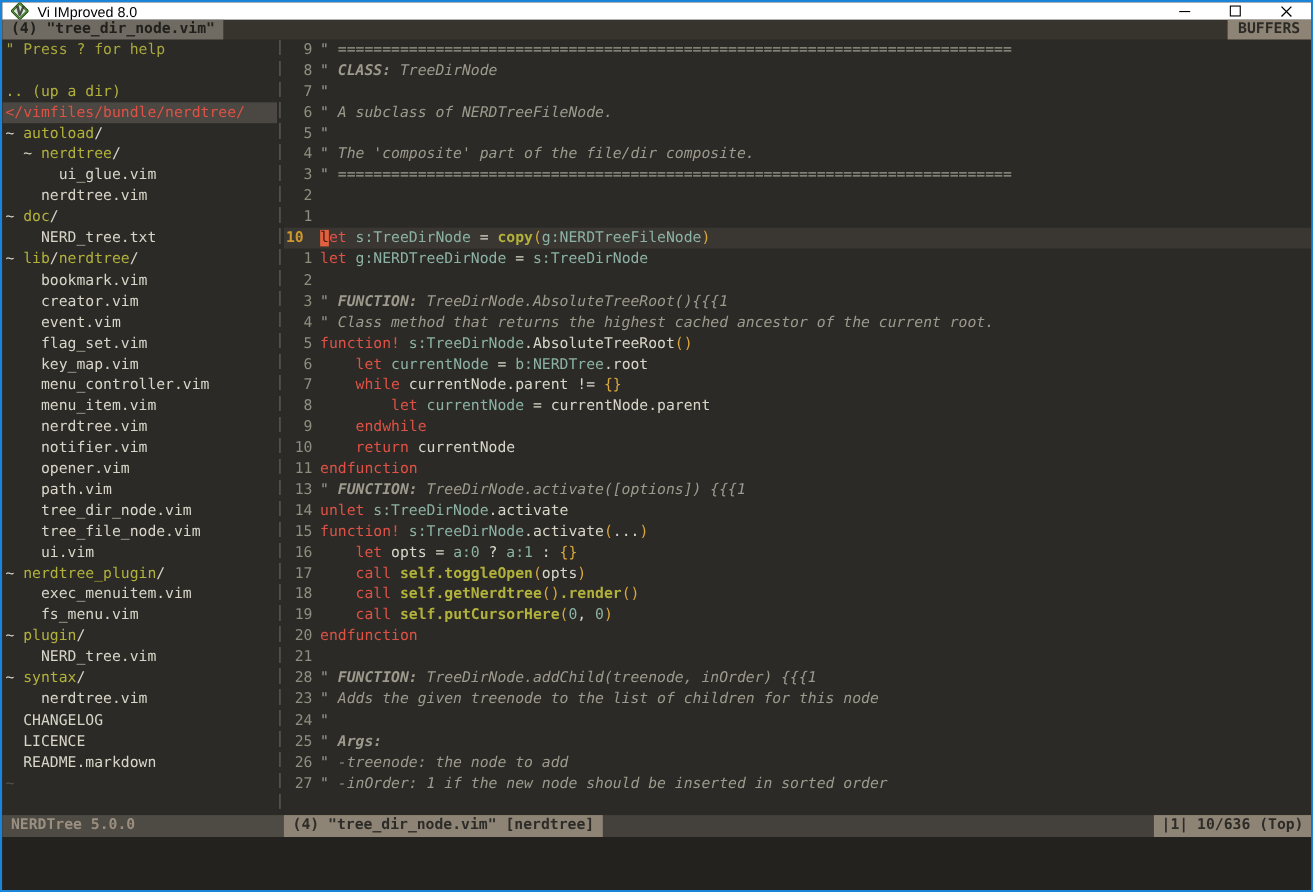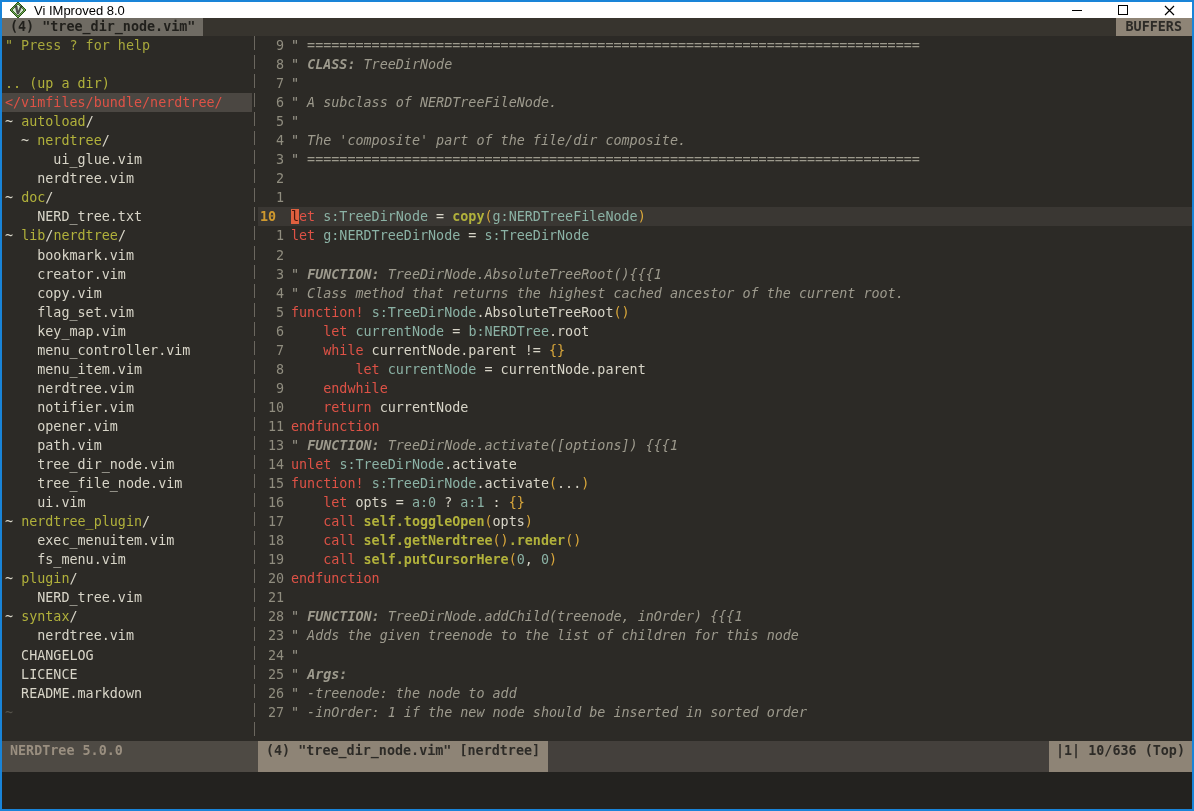--- a/index.html
+++ b/index.html
@@ -80,21 +80,21 @@
   .t-p{color:var(--gold);}
   .t-n{color:var(--fg);}
   .t-num{color:var(--teal);}
   .t-cur{background:#e0603f;color:#47150b;}
   .t-h{color:#a7a73c;}
   .t-dir{color:var(--olive);font-weight:normal;}
   .t-red{color:var(--red);}
   .t-nt{color:var(--nontext);}
   
   .statusline{
-    height:31px;flex:none;display:flex;align-items:stretch;
+    height:20px;flex:none;display:flex;align-items:stretch;
     font-size:13.4px;font-weight:bold;line-height:19px;white-space:pre;
   }
   .st-nerdtree{width:256px;flex:none;background:var(--nt-status-bg);color:var(--status-dark-fg);padding-left:8px;}
   .st-main{flex:1;display:flex;background:var(--status-dark);}
   .st-file{background:var(--tan);color:var(--tan-fg);padding:0 8px;}
   .st-spacer{flex:1;}
   .st-format{color:var(--status-dark-fg);padding-right:14px;}
   .st-pos{background:var(--tan);color:var(--tan-fg);padding:0 7px;}
   
   .cmdline{flex:1;background:#23221f;}
@@ -142,21 +142,21 @@
         <div class="row hl"><span class="t-red">&lt;/vimfiles/bundle/nerdtree/</span></div>
         <div class="row"><span class="t-n">~ </span><span class="t-dir">autoload</span><span class="t-n">/</span></div>
         <div class="row"><span class="t-n">  ~ </span><span class="t-dir">nerdtree</span><span class="t-n">/</span></div>
         <div class="row"><span class="t-n">      ui_glue.vim</span></div>
         <div class="row"><span class="t-n">    nerdtree.vim</span></div>
         <div class="row"><span class="t-n">~ </span><span class="t-dir">doc</span><span class="t-n">/</span></div>
         <div class="row"><span class="t-n">    NERD_tree.txt</span></div>
         <div class="row"><span class="t-n">~ </span><span class="t-dir">lib</span><span class="t-n">/</span><span class="t-dir">nerdtree</span><span class="t-n">/</span></div>
         <div class="row"><span class="t-n">    bookmark.vim</span></div>
         <div class="row"><span class="t-n">    creator.vim</span></div>
-        <div class="row"><span class="t-n">    copy.vim</span></div>
+        <div class="row"><span class="t-n">    event.vim</span></div>
         <div class="row"><span class="t-n">    flag_set.vim</span></div>
         <div class="row"><span class="t-n">    key_map.vim</span></div>
         <div class="row"><span class="t-n">    menu_controller.vim</span></div>
         <div class="row"><span class="t-n">    menu_item.vim</span></div>
         <div class="row"><span class="t-n">    nerdtree.vim</span></div>
         <div class="row"><span class="t-n">    notifier.vim</span></div>
         <div class="row"><span class="t-n">    opener.vim</span></div>
         <div class="row"><span class="t-n">    path.vim</span></div>
         <div class="row"><span class="t-n">    tree_dir_node.vim</span></div>
         <div class="row"><span class="t-n">    tree_file_node.vim</span></div>

